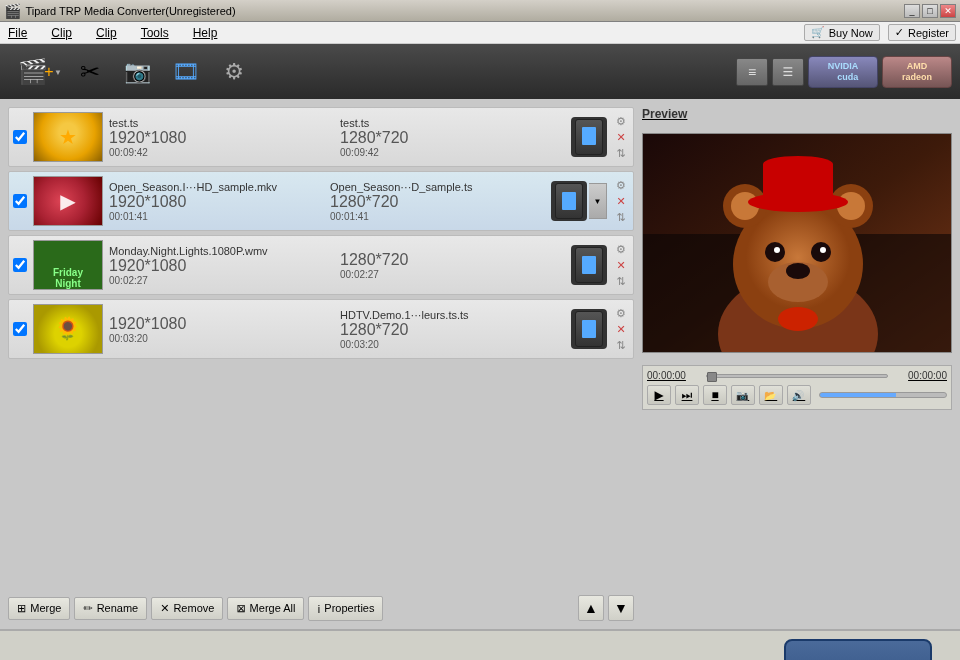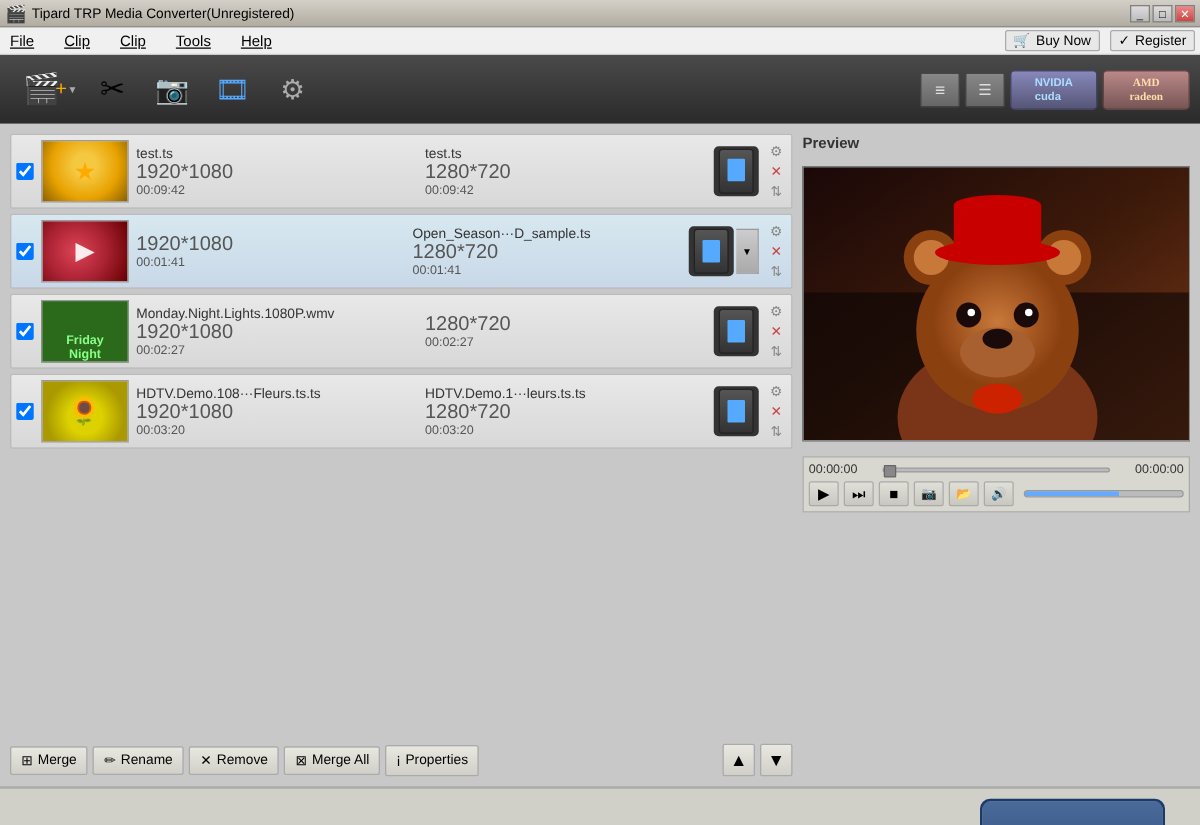--- a/index.html
+++ b/index.html
@@ -266,20 +266,21 @@
       cursor: pointer;
       font-size: 14px;
     }
 
     
     #preview-panel {
       width: 310px;
       display: flex;
       flex-direction: column;
       gap: 12px;
+      text-decoration: underline;
     }
     #preview-label {
       font-size: 12px;
       color: #333;
       font-weight: bold;
     }
     #preview-video {
       width: 310px;
       height: 220px;
       background: #1a1a1a;
@@ -475,24 +476,24 @@
     <span style="font-size:22px; color:#aaa;">⚙</span>
   </div>
 
   <div id="toolbar-right">
     <div class="view-btn">
       <span style="color:#ddd; font-size:14px;">≡</span>
     </div>
     <div class="view-btn">
       <span style="color:#ddd; font-size:12px;">☰</span>
     </div>
-    <div class="nvidia-btn" style="font-size:9px; text-align:left; line-height:1.2;">
+    <div class="nvidia-btn" style="font-size:9px; text-align:right; line-height:1.2;">
       <span>NVIDIA<br>cuda</span>
     </div>
-    <div class="amd-btn" style="font-size:9px; text-align:center; line-height:1.2;font-family:Liberation Serif, serif;">
+    <div class="amd-btn" style="font-size:9px; text-align:center; line-height:1.2;">
       <span>AMD<br>radeon</span>
     </div>
   </div>
 </div>
 
 <div id="main-content">
 
   <div id="file-list-panel">
 
     <div class="file-row">
@@ -521,20 +522,21 @@
         <div class="fa-btn" style="color:#888;">⇅</div>
       </div>
     </div>
 
     <div class="file-row" style="background:linear-gradient(to bottom,#d8e8f0,#c8d8e8);">
       <input type="checkbox" class="file-checkbox" checked="" style="">
       <div class="file-thumb thumb-2" style="position:relative;">
         <span class="play-overlay" style="position:absolute; font-size:20px; color:rgba(255,255,255,0.9);">▶</span>
       </div>
       <div class="file-info">
+        <div class="file-name">Open_Season.I···HD_sample.mkv</div>
         <div class="file-dims">1920*1080</div>
         <div class="file-time">00:01:41</div>
       </div>
       <div class="file-output">
         <div class="file-name">Open_Season···D_sample.ts</div>
         <div class="file-dims">1280*720</div>
         <div class="file-time">00:01:41</div>
       </div>
       <div style="display:flex; align-items:center; gap:2px;">
         <div class="file-device">
@@ -576,21 +578,20 @@
         <div class="fa-btn" style="color:#888;">⇅</div>
       </div>
     </div>
 
     <div class="file-row">
       <input type="checkbox" class="file-checkbox" checked="" style="">
       <div class="file-thumb thumb-4" style="display:flex; align-items:center; justify-content:center;">
         <span style="font-size:22px;">🌻</span>
       </div>
       <div class="file-info">
-        <div class="file-name">HDTV.Demo.108···Fleurs.ts.ts</div>
         <div class="file-dims">1920*1080</div>
         <div class="file-time">00:03:20</div>
       </div>
       <div class="file-output">
         <div class="file-name">HDTV.Demo.1···leurs.ts.ts</div>
         <div class="file-dims">1280*720</div>
         <div class="file-time">00:03:20</div>
       </div>
       <div class="file-device">
         <div class="device-icon">

